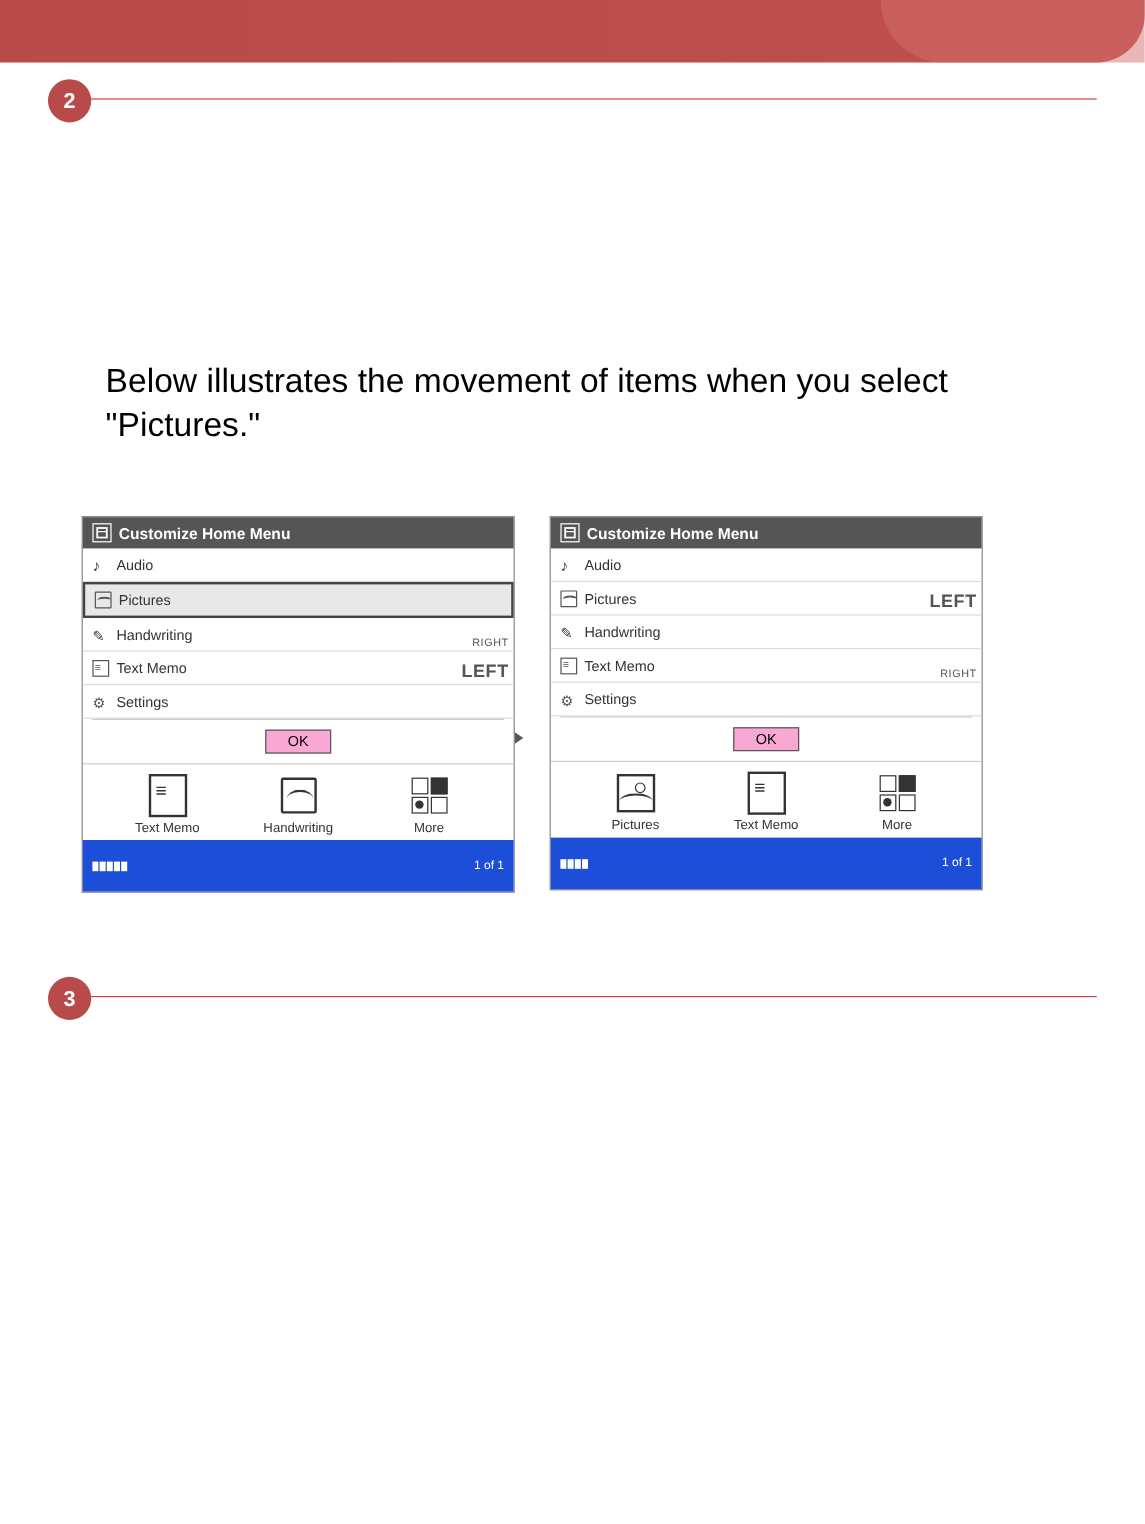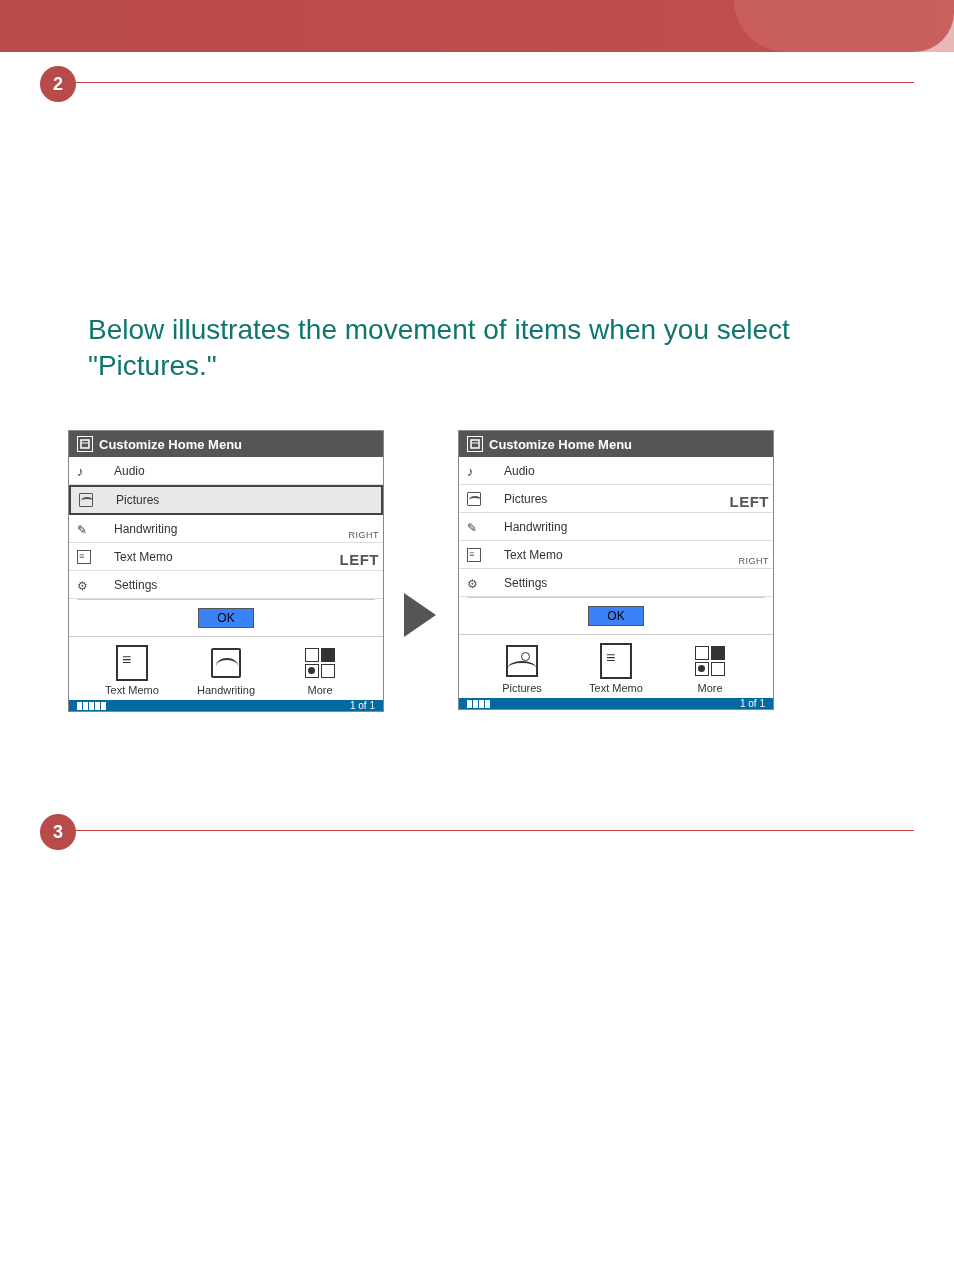--- a/index.html
+++ b/index.html
@@ -74,23 +74,22 @@
       left: 40px;
     }
 
     
     .heading-text {
       position: absolute;
       top: 300px;
       left: 88px;
       font-size: 28px;
       font-weight: normal;
-      color: #0f766e;
+      color: #000000;
       line-height: 1.3;
-      margin-top: 12px;
     }
 
     
     .arrow-container {
       position: absolute;
       top: 590px;
       left: 390px;
       width: 60px;
       height: 50px;
       display: flex;
@@ -103,21 +102,21 @@
       border-top: 22px solid transparent;
       border-bottom: 22px solid transparent;
       border-left: 32px solid #555;
     }
 
     
     .menu-panel {
       position: absolute;
       background: white;
       border: 1.5px solid #888;
-      width: 316px;
+      width: 361px;
     }
     .menu-panel-left {
       top: 430px;
       left: 68px;
     }
     .menu-panel-right {
       top: 430px;
       left: 458px;
     }
 
@@ -141,21 +140,21 @@
       flex-shrink: 0;
     }
 
     .menu-item {
       padding: 6px 8px;
       font-size: 13px;
       color: #222;
       border-bottom: 1px solid #ddd;
       display: flex;
       align-items: center;
-      gap: 23px;
+      gap: 6px;
       position: relative;
       min-height: 28px;
     }
     .menu-item.selected {
       background: #e8e8e8;
       border: 2px solid #444;
     }
     .menu-item-label {
       font-size: 12px;
       color: #333;
@@ -250,21 +249,21 @@
 
     
     .ok-area {
       padding: 8px;
       display: flex;
       justify-content: center;
       border-bottom: 1px solid #ccc;
     }
     .ok-btn {
       border: 1.5px solid #555;
-      background: #3b82f6;
+      background: #f9a8d4;
       padding: 2px 18px;
       font-size: 12px;
       cursor: pointer;
     }
 
     
     .bottom-icons {
       display: flex;
       justify-content: space-around;
       align-items: flex-start;
@@ -397,23 +396,23 @@
       top: 5px;
       right: 6px;
       width: 7px;
       height: 7px;
       border: 1.5px solid #333;
       border-radius: 50%;
     }
 
     
     .menu-footer {
-      background: #0369a1;
+      background: #1d4ed8;
       color: white;
-      padding: 0 8px;
+      padding: 16px 8px;
       font-size: 10px;
       display: flex;
       justify-content: space-between;
       align-items: center;
     }
     .battery-indicator {
       display: flex;
       gap: 1px;
     }
     .battery-bar {

